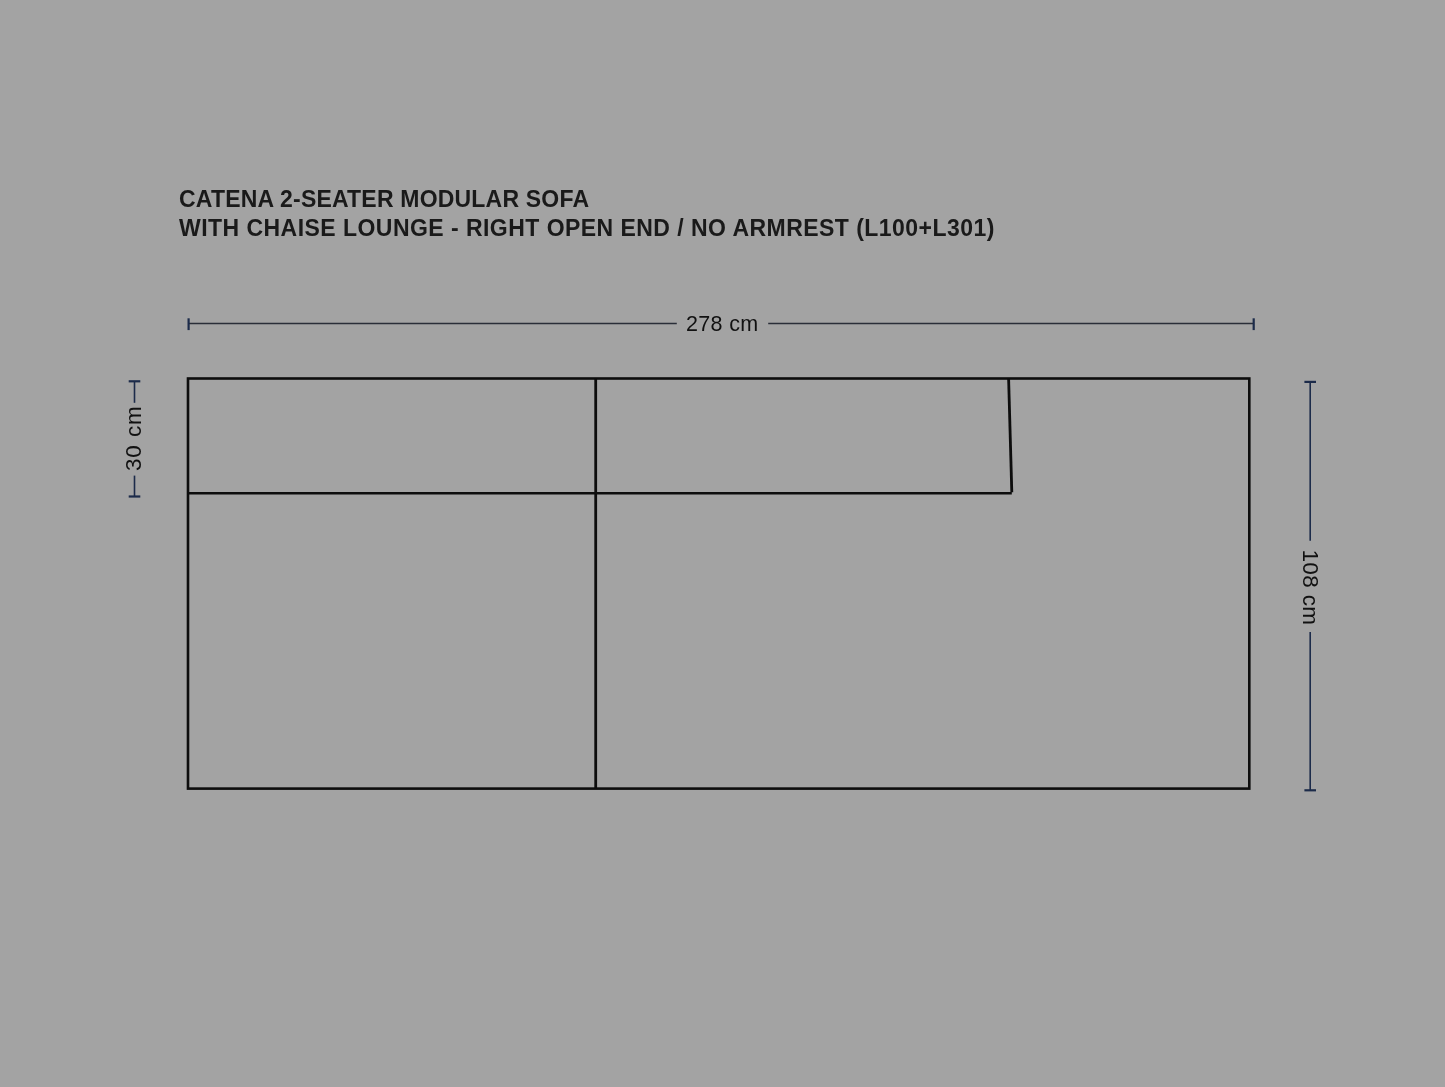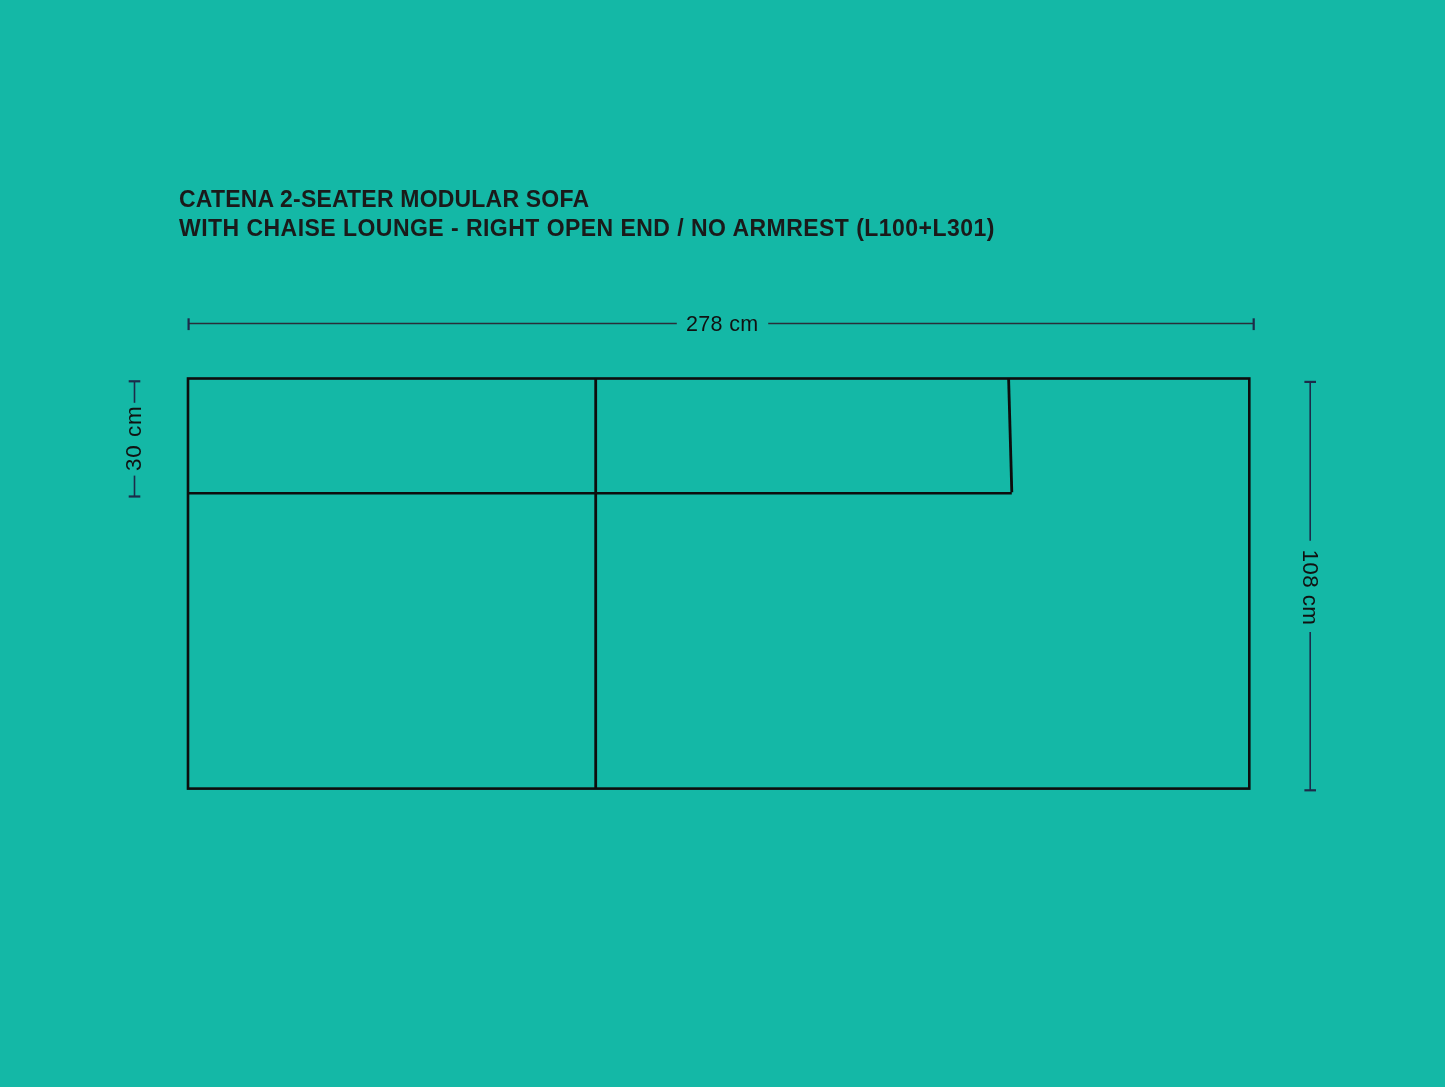--- a/index.html
+++ b/index.html
@@ -1,16 +1,16 @@
 <!DOCTYPE html>
 <html><head>
 <meta charset="utf-8">
 <style>
   html,body{margin:0;padding:0;background:#ffffff;}
-  #page{position:relative;width:1445px;height:1087px;background:#14b8a6;overflow:hidden;
+  #page{position:relative;width:1445px;height:1087px;background:#a3a3a3;overflow:hidden;
         font-family:"Liberation Sans", sans-serif;text-align:center;}
   svg{position:absolute;left:0;top:0;}
   text{font-family:"Liberation Sans", sans-serif;}
 </style>
 </head>
 <body>
 <div id="page">
 <svg width="1445" height="1087" viewBox="0 0 1445 1087">
 
   <g>

